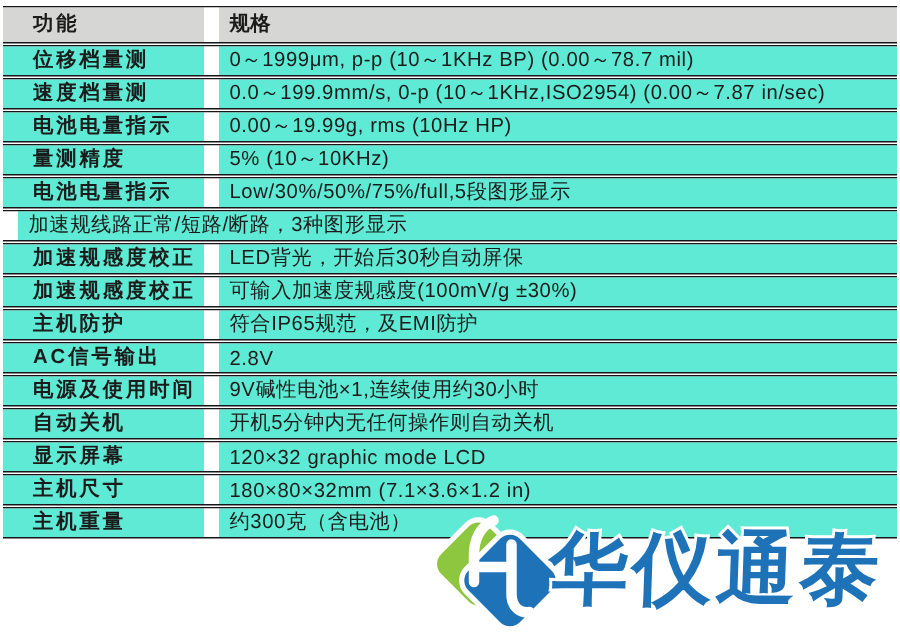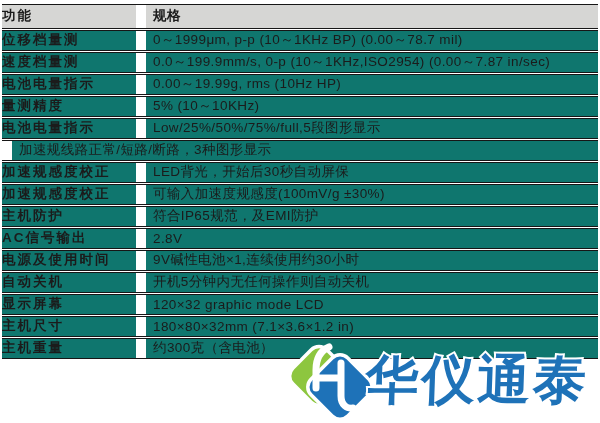--- a/index.html
+++ b/index.html
@@ -15,31 +15,32 @@
   .row {
     display: flex;
     border-top: 1.5px solid #161616;
     border-bottom: 1.5px solid #161616;
     margin-bottom: 1.5px;
     height: 20.5px;
   }
   .row.header-row { height: 24.5px; }
 
   .cell {
-    background: #0f766e;
+    background: #5eead4;
     display: flex;
     align-items: center;
     color: #1b1b1b;
     overflow: hidden;
     white-space: nowrap;
   }
   .header-row .cell { background: #d6d6d4; font-size: 15px; font-weight: bold; letter-spacing: 3px; }
 
   .cell.label {
     width: 134px;
+    padding-left: 20px;
     font-size: 13.5px;
     font-weight: bold;
     letter-spacing: 2px;
   }
   .colgap {
     width: 10px;
     background: #ffffff;
   }
   .cell.value {
     flex: 1;
@@ -86,21 +87,21 @@
         <div class="cell value">0.00～19.99g, rms (10Hz HP)</div>
       </div>
       <div class="row data-row">
         <div class="cell label">量测精度</div>
         <div class="colgap"></div>
         <div class="cell value">5% (10～10KHz)</div>
       </div>
       <div class="row data-row">
         <div class="cell label">电池电量指示</div>
         <div class="colgap"></div>
-        <div class="cell value">Low/25%/50%/75%/full,5段图形显示</div>
+        <div class="cell value">Low/30%/50%/75%/full,5段图形显示</div>
       </div>
       <div class="row data-row">
         <div class="colgap"></div>
         <div class="cell value">加速规线路正常/短路/断路，3种图形显示</div>
       </div>
       <div class="row data-row">
         <div class="cell label">加速规感度校正</div>
         <div class="colgap"></div>
         <div class="cell value">LED背光，开始后30秒自动屏保</div>
       </div>

